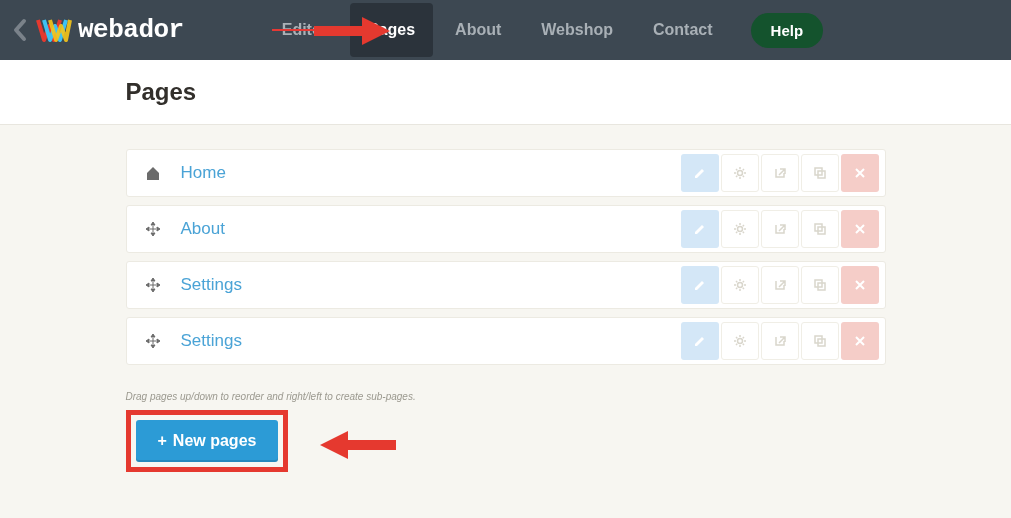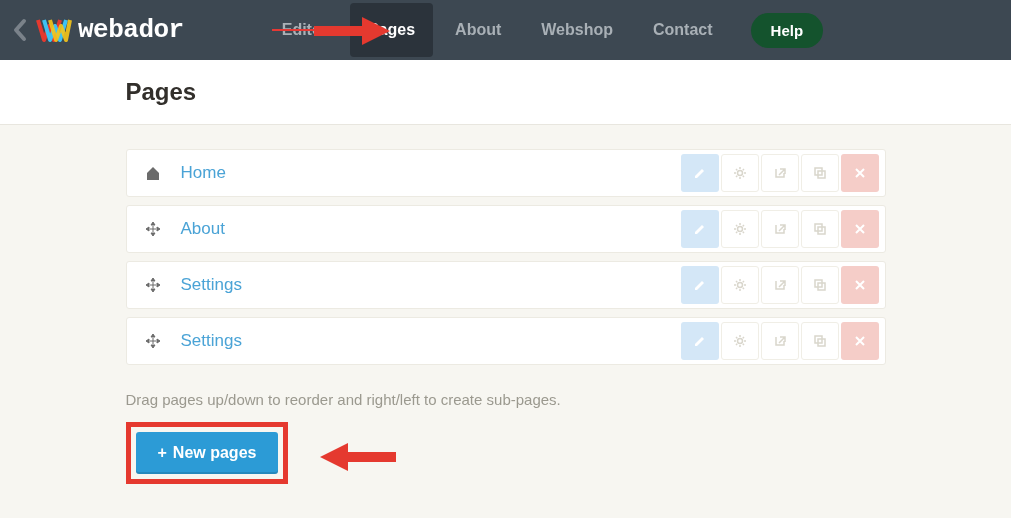--- a/index.html
+++ b/index.html
@@ -23,21 +23,21 @@
   .page-row { background: #ffffff; border: 1px solid #eceae2; border-radius: 3px; height: 48px; display: flex; align-items: center; padding: 0 6px 0 18px; margin-bottom: 8px; }
   .row-icon { color: #6b6b6b; width: 22px; text-align: center; margin-right: 14px; }
   .row-label { color: #4aa3d6; font-size: 17px; flex: 1; }
   .row-actions { display: flex; gap: 2px; }
   .act-btn { width: 38px; height: 38px; border-radius: 3px; display: flex; align-items: center; justify-content: center; font-size: 14px; cursor: pointer; }
   .act-edit { background: #d4e7f7; color: #ffffff; }
   .act-gear { background: #ffffff; border: 1px solid #f0eee6; color: #d9d6cc; }
   .act-open { background: #ffffff; border: 1px solid #f0eee6; color: #d9d6cc; }
   .act-copy { background: #ffffff; border: 1px solid #f0eee6; color: #d9d6cc; }
   .act-del { background: #f5cdc8; color: #ffffff; }
-  .hint { color: #9b998f; font-size: 15px; margin-top: 26px; margin-bottom: 14px; }
+  .hint { color: #9b998f; font-size: 10px; margin-top: 26px; margin-bottom: 8px; font-style: italic; }
   .new-page-wrap { position: relative; display: inline-block; }
   .new-page-outline { border: 5px solid #e5392f; padding: 5px; display: inline-block; }
   .new-page-btn { background: #2c9bd6; color: #ffffff; font-weight: 600; font-size: 16px; padding: 12px 22px; border-radius: 3px; display: inline-flex; align-items: center; gap: 6px; cursor: pointer; box-shadow: inset 0 -2px 0 rgba(0,0,0,0.12); }
   .arrow-red-btn { position: absolute; left: 192px; top: 18px; pointer-events: none; }
   svg { display: block; }
 </style>
 </head>
 <body>
 
 <div class="topbar">

